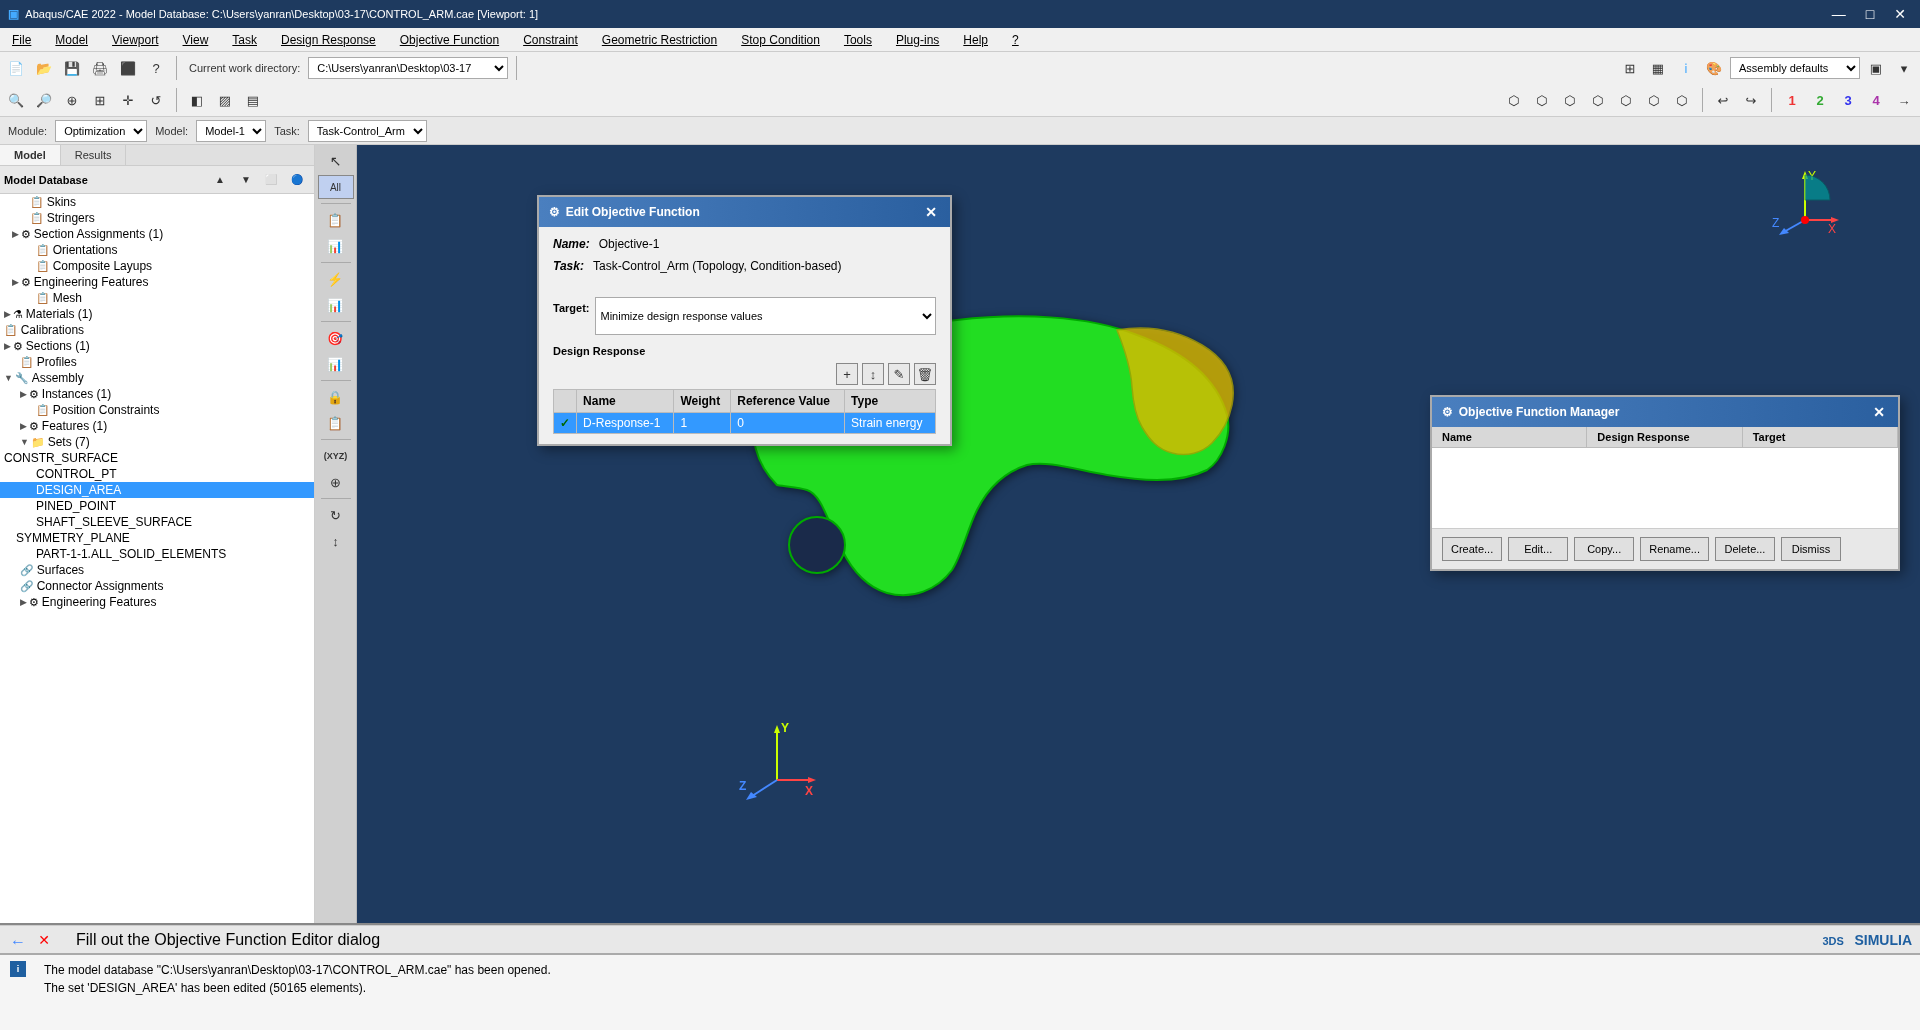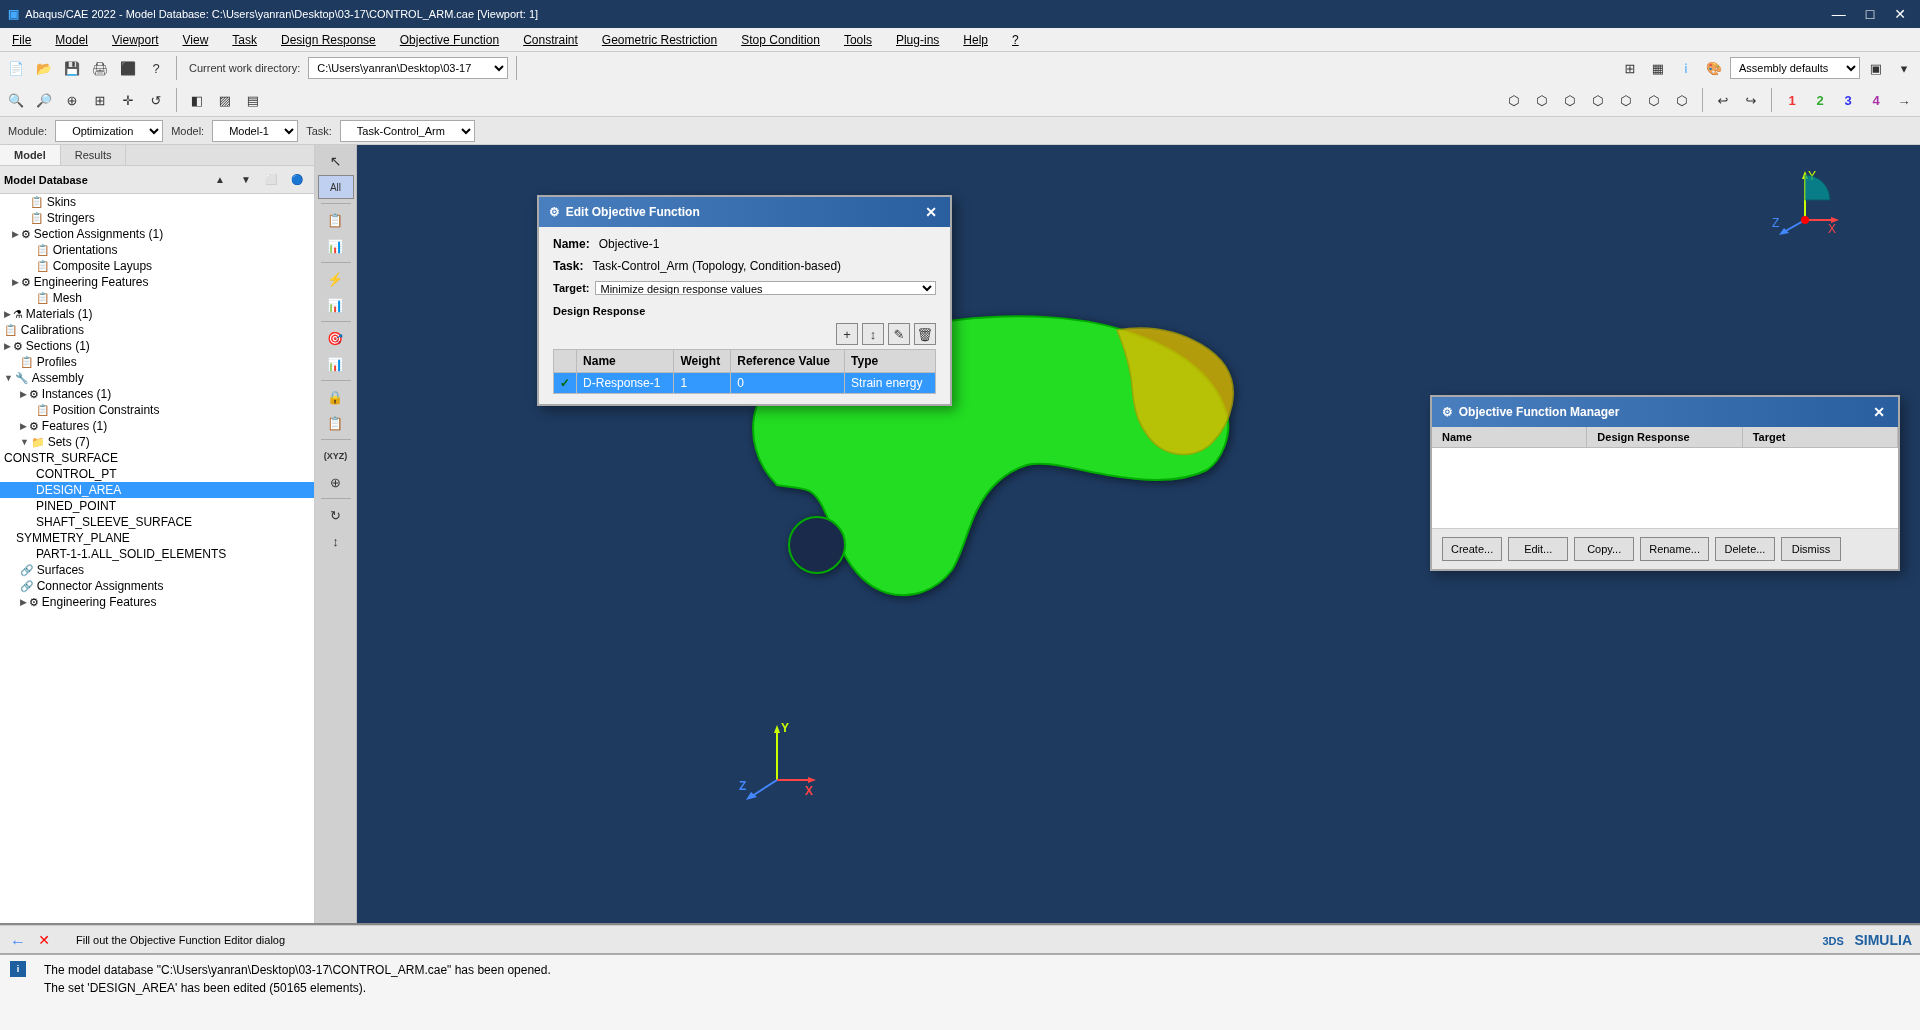--- a/index.html
+++ b/index.html
@@ -47,21 +47,21 @@
       font-size: 11px; min-width: 130px;
     }
 
     
     .module-bar {
       height: 28px; background: #e8e8e8; border-bottom: 1px solid #ccc;
       display: flex; align-items: center; padding: 0 8px; gap: 8px;
     }
     .module-label { font-size: 11px; color: #333; }
     .module-select {
-      height: 22px; border: 1px solid #aaa; background: white; padding: 0 12px; font-size: 11px;
+      height: 22px; border: 1px solid #aaa; background: white; padding: 0 4px; font-size: 11px;
     }
 
     
     .left-panel {
       width: 315px; background: #f5f5f5; border-right: 1px solid #ccc;
       display: flex; flex-direction: column; overflow: hidden;
     }
     .left-tabs { display: flex; background: #e0e0e0; border-bottom: 1px solid #ccc; }
     .left-tab {
       padding: 4px 14px; cursor: pointer; font-size: 11px; color: #333;
@@ -95,24 +95,24 @@
       background: linear-gradient(to right, #4a7fbf, #2a5f9f);
       color: white; padding: 6px 10px; display: flex; align-items: center;
       justify-content: space-between; font-size: 12px; font-weight: bold;
     }
     .dialog-close {
       cursor: pointer; color: white; font-size: 14px; font-weight: bold;
       width: 18px; height: 18px; display: flex; align-items: center; justify-content: center;
     }
     .dialog-body { padding: 10px 14px; }
     .dialog-row { margin-bottom: 8px; font-size: 11px; color: #000; }
-    .dialog-row label { font-weight: bold; margin-right: 6px; }
+    .dialog-row label { font-weight: bold; margin-right: 6px; font-style: italic; }
     .dialog-target-row { display: flex; align-items: center; margin-bottom: 10px; }
     .dialog-target-row label { font-weight: bold; font-size: 11px; margin-right: 6px; white-space: nowrap; }
-    .target-select { height: 14px; border: 1px solid #aaa; background: white; font-size: 11px; flex: 1; }
+    .target-select { height: 38px; border: 1px solid #aaa; background: white; font-size: 11px; flex: 1; margin-top: 16px; }
 
     .section-title { font-size: 11px; font-weight: bold; margin-bottom: 6px; }
     .section-toolbar { display: flex; justify-content: flex-end; gap: 4px; margin-bottom: 4px; }
     .section-btn {
       width: 22px; height: 22px; border: 1px solid #888; background: #e8e8e8;
       display: flex; align-items: center; justify-content: center; cursor: pointer;
       font-size: 13px; color: #333;
     }
 
     .data-table { width: 100%; border-collapse: collapse; background: white; font-size: 11px; }
@@ -166,21 +166,21 @@
     }
     .status-icons { display: flex; flex-direction: column; gap: 4px; }
     .status-text { font-size: 11px; color: #000; line-height: 1.5; margin-left: 8px; }
 
     
     .command-bar {
       height: 28px; background: #e8e8e8; border-top: 1px solid #ccc;
       display: flex; align-items: center; padding: 0 8px; gap: 6px;
     }
     .cmd-btn { width: 20px; height: 20px; display: flex; align-items: center; justify-content: center; cursor: pointer; }
-    .cmd-text { font-size: 11px; color: #000; padding-left: 16px; }
+    .cmd-text { font-size: 16px; color: #000; padding-left: 16px; }
     .simulia-logo { margin-left: auto; color: #1e5fa0; font-weight: bold; font-size: 13px; }
 
     
     ::-webkit-scrollbar { width: 8px; }
     ::-webkit-scrollbar-track { background: #e0e0e0; }
     ::-webkit-scrollbar-thumb { background: #aaa; }
 
     
     .arm-svg { filter: drop-shadow(2px 2px 4px rgba(0,0,0,0.5)); }
   </style>

